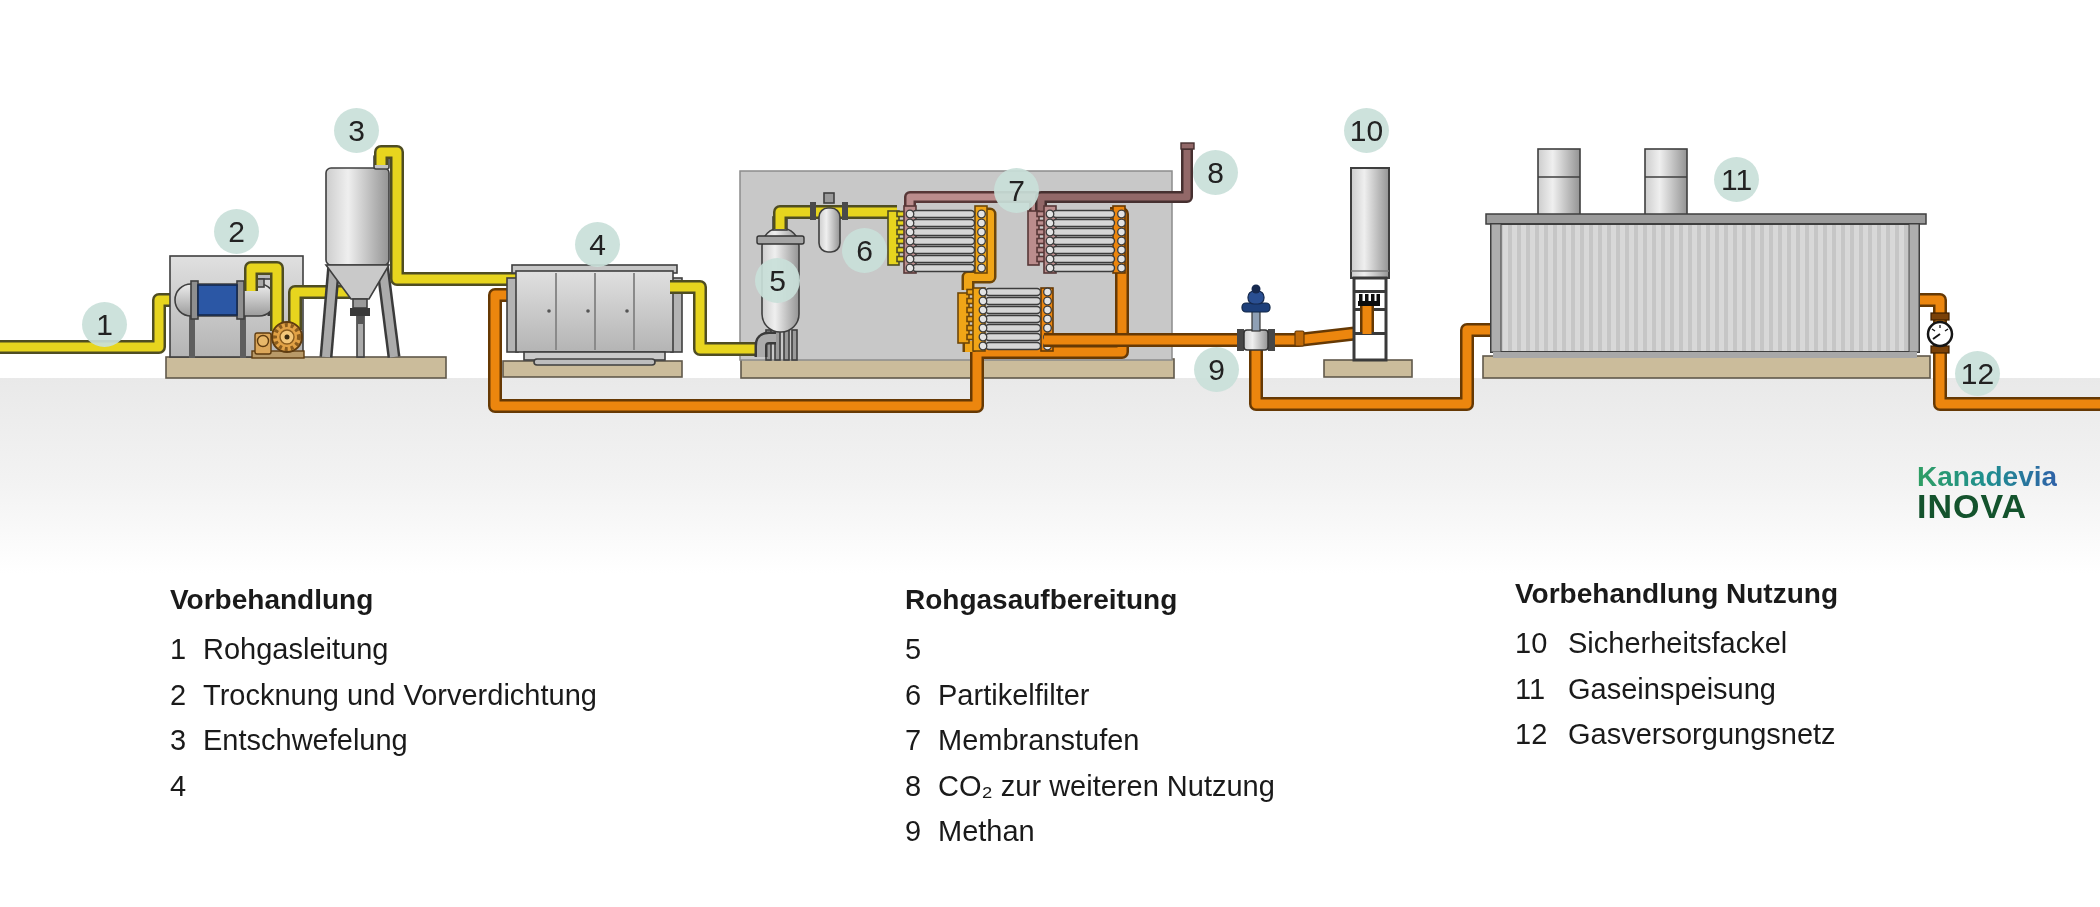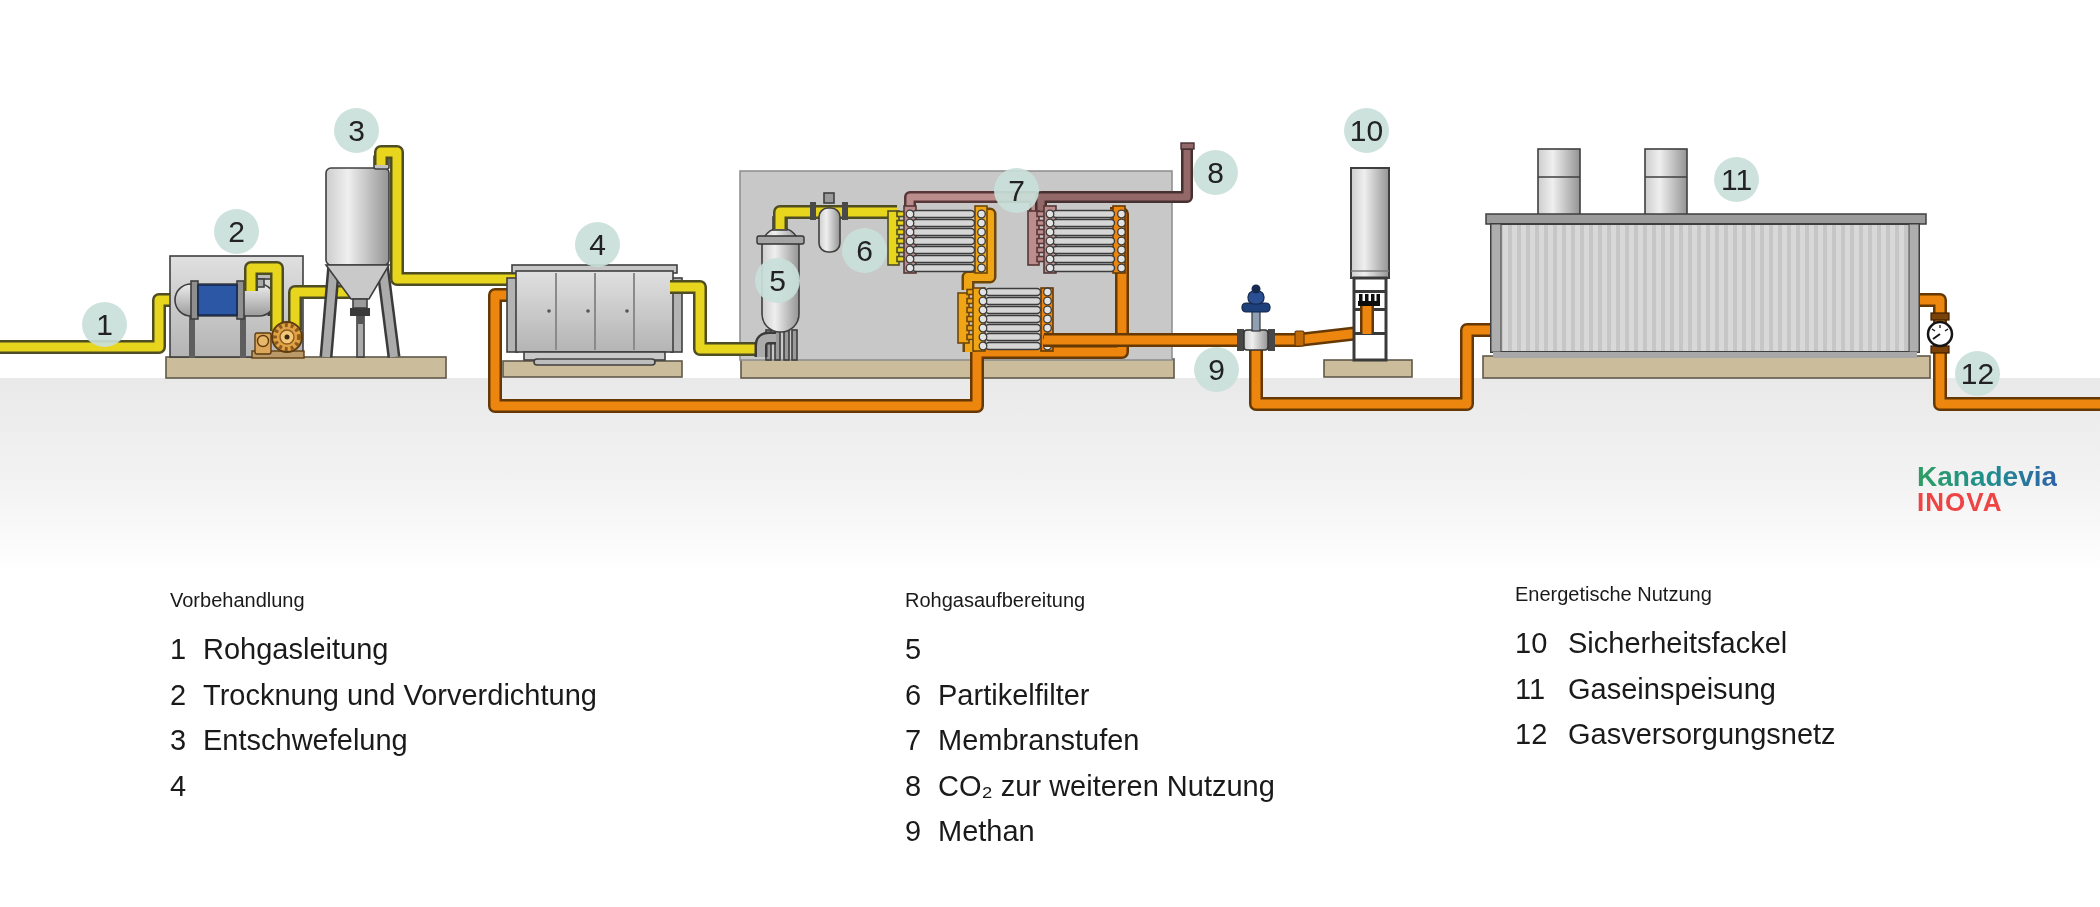--- a/index.html
+++ b/index.html
@@ -23,29 +23,29 @@
   .mani-a{fill:#f0a517;stroke:#6e4608;stroke-width:1.6;}
   .mani-m{fill:#bb8d8d;stroke:#573737;stroke-width:1.6;}
   .mani-o{fill:#ec860e;stroke:#663904;stroke-width:1.6;}
   .metal{stroke:#3f3f3f;stroke-width:1.6;}
   .tan{fill:#cbbc9b;stroke:#60584a;stroke-width:1.6;}
 
   .badge{position:absolute;width:45px;height:45px;border-radius:50%;
          background:rgba(201,223,217,0.92);display:flex;align-items:center;justify-content:center;
          font-size:30px;color:#222;}
   .legend-col{position:absolute;}
-  .legend-title{font-size:20px;font-weight:400;line-height:34px;margin-bottom:10px;white-space:nowrap;}
+  .legend-title{font-size:28px;font-weight:700;line-height:34px;margin-bottom:10px;white-space:nowrap;}
   .lrow{display:flex;font-size:29px;line-height:45.5px;white-space:nowrap;}
   .lnum{width:33px;flex:0 0 auto;}
   .col3 .lnum{width:53px;}
   .logo{position:absolute;left:1905px;top:462px;line-height:1.05;margin-left:12px;}
   .logo-line1{font-size:28px;font-weight:700;color:#2a8f7a;
               background:linear-gradient(90deg,#2f9e63,#1f8f8f,#2f62a8);
               -webkit-background-clip:text;background-clip:text;-webkit-text-fill-color:transparent;}
-  .logo-line2{font-size:26px;font-weight:800;color:#ef4444;letter-spacing:1px;margin-top:-2px;}
+  .logo-line2{font-size:34px;font-weight:800;color:#14532d;letter-spacing:1px;margin-top:-2px;}
 </style>
 </head>
 <body>
 
 <div class="stage">
 
 <svg width="2100" height="907" viewBox="0 0 2100 907">
   <defs>
     <linearGradient id="gGround" x1="0" y1="0" x2="0" y2="1">
       <stop offset="0" stop-color="#e9e9e9"></stop>
@@ -383,21 +383,21 @@
     <span class="lnum">8</span>
     <span class="llab">CO₂ zur weiteren Nutzung</span>
       </div>
   <div class="lrow">
     <span class="lnum">9</span>
     <span class="llab">Methan</span>
       </div>
 </div>
 
 <div class="legend-col col3" style="left:1515px;top:577px">
-  <div class="legend-title">Energetische Nutzung</div>
+  <div class="legend-title">Vorbehandlung Nutzung</div>
   <div class="lrow">
     <span class="lnum">10</span>
     <span class="llab">Sicherheitsfackel</span>
       </div>
   <div class="lrow">
     <span class="lnum">11</span>
     <span class="llab">Gaseinspeisung</span>
       </div>
   <div class="lrow">
     <span class="lnum">12</span>

